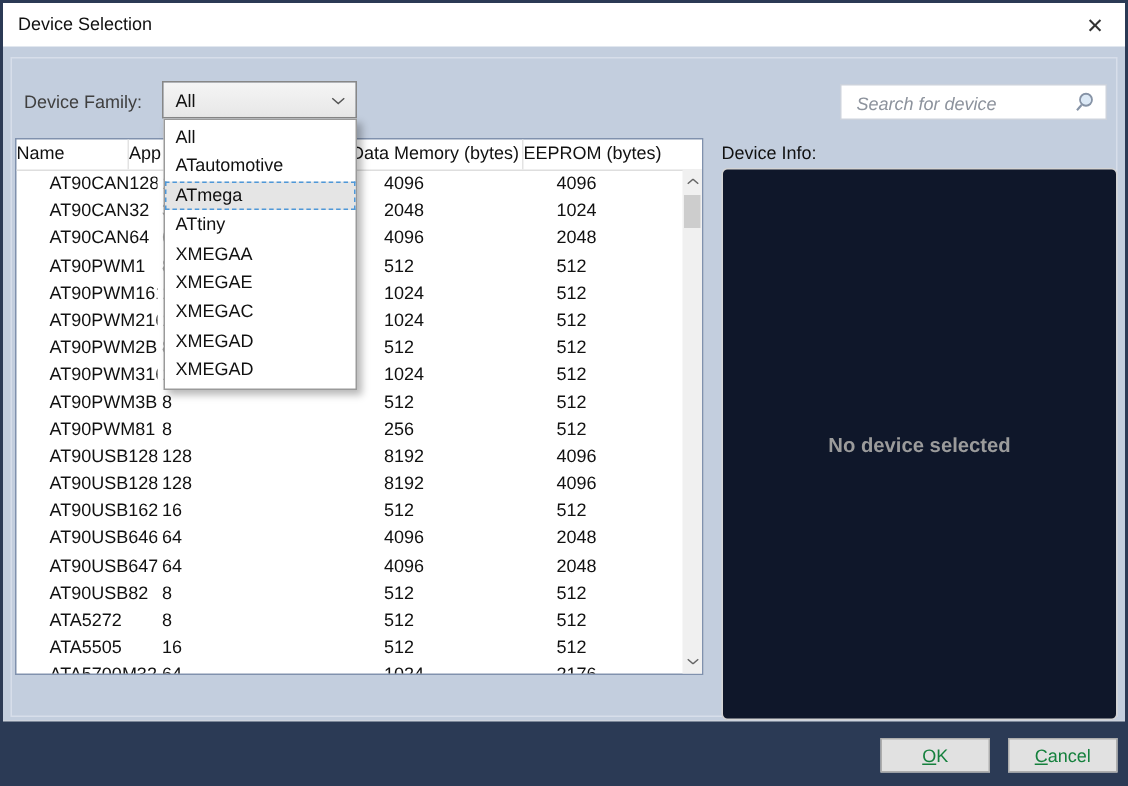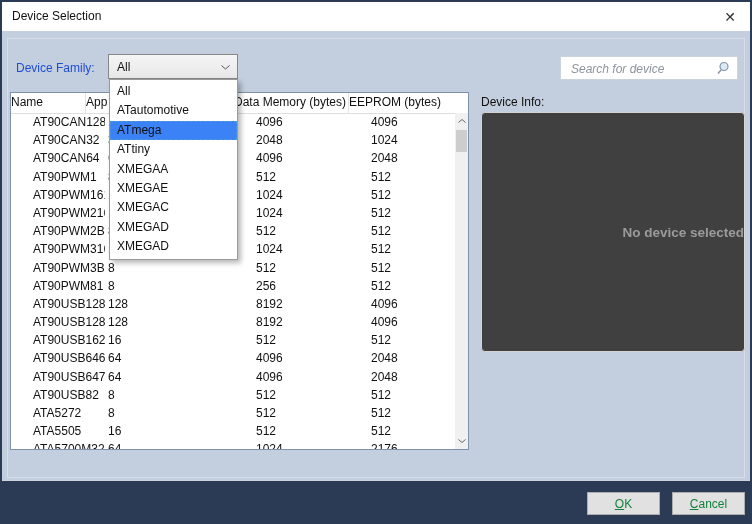--- a/index.html
+++ b/index.html
@@ -3,27 +3,27 @@
 <meta charset="utf-8">
 <style>
   html,body{margin:0;padding:0;background:#ffffff;}
   .win{position:relative;width:752px;height:524px;background:#c3cede;font-family:"Liberation Sans",sans-serif;overflow:hidden;}
   .win-border{position:absolute;inset:0;border:2px solid #2b3a55;pointer-events:none;z-index:40;}
   .titlebar{position:absolute;left:2px;top:2px;right:2px;height:29px;background:#ffffff;}
   .title{position:absolute;left:10px;top:7px;font-size:12px;color:#111;}
   .close-btn{position:absolute;right:10px;top:5px;width:20px;height:20px;display:flex;align-items:center;justify-content:center;font-size:14px;color:#333;cursor:default;}
   .groupbox{position:absolute;left:7px;top:38px;width:738px;height:440px;border:1px solid #d7deea;box-sizing:border-box;}
 
-  .df-label{position:absolute;left:16px;top:61px;font-size:12px;color:#1d4ed8;}
+  .df-label{position:absolute;left:16px;top:61px;font-size:12px;color:#404040;}
   .combo{position:absolute;left:108px;top:54px;width:130px;height:25px;box-sizing:border-box;background:linear-gradient(#f5f5f5,#e7e7e7);border:1px solid #878787;font-size:12px;color:#111;display:flex;align-items:center;padding-left:8px;}
   .combo-chevron{position:absolute;right:7px;top:10px;line-height:0;}
 
   .dropdown{position:absolute;left:109px;top:79px;width:129px;box-sizing:border-box;background:#fff;border:1px solid #9a9a9a;box-shadow:3px 3px 5px rgba(0,0,0,.28);z-index:30;padding:2px 0;}
   .ditem{height:19.4px;line-height:19.4px;padding-left:7px;font-size:12px;color:#111;white-space:nowrap;}
-  .ditem.hl{background:#3b82f6;outline:1px dashed #4f98d8;outline-offset:-1px;}
+  .ditem.hl{background:#e5e5e5;outline:1px dashed #4f98d8;outline-offset:-1px;}
 
   .search{position:absolute;left:560px;top:56px;width:178px;height:24px;box-sizing:border-box;background:#fff;border:1px solid #ccd2dc;}
   .search input{position:absolute;left:8px;top:1px;width:138px;height:20px;border:none;outline:none;font-size:12px;font-family:inherit;background:transparent;color:#333;}
   .search input::placeholder{font-style:italic;color:#8d939d;}
   .search-icon{position:absolute;right:6px;top:3px;line-height:0;}
 
   .table{position:absolute;left:10px;top:92px;width:459px;height:358px;box-sizing:border-box;background:#fff;border:1px solid #8091ad;}
   .thead{display:flex;height:20px;border-bottom:1px solid #dedede;}
   .th{box-sizing:border-box;padding-left:0;font-size:12px;line-height:19px;color:#111;border-right:1px solid #e3e3e3;white-space:nowrap;overflow:hidden;}
   .th.c0{width:75px}.th.c1{width:148px}.th.c2{width:115px}.th.c3{width:106px;border-right:none}
@@ -31,21 +31,21 @@
   .trow{display:flex;height:18.2px;}
   .tcell{box-sizing:border-box;padding-left:3px;font-size:12px;line-height:18.2px;white-space:nowrap;overflow:hidden;color:#111;}
   .tcell.c0{width:75px}.tcell.c1{width:148px}.tcell.c2{width:115px}.tcell.c3{width:106px}
 
   .vscroll{position:absolute;top:20px;right:0;bottom:0;width:13px;background:#f0f0f0;}
   .sb-up{position:absolute;top:3px;left:0;right:0;height:10px;display:flex;align-items:center;justify-content:center;}
   .sb-down{position:absolute;bottom:3px;left:0;right:0;height:10px;display:flex;align-items:center;justify-content:center;}
   .sb-thumb{position:absolute;top:17px;left:1px;right:1px;height:22px;background:#cdcdcd;}
 
   .di-label{position:absolute;left:481px;top:95px;font-size:12px;color:#111;}
-  .di-panel{position:absolute;left:481px;top:112px;width:264px;height:240px;box-sizing:border-box;background:#404040;border:1px solid #d4d4d4;border-radius:4px;display:flex;align-items:center;justify-content:flex-end;}
+  .di-panel{position:absolute;left:481px;top:112px;width:264px;height:368px;box-sizing:border-box;background:#0f172a;border:1px solid #d4d4d4;border-radius:4px;display:flex;align-items:center;justify-content:center;}
   .di-empty{font-size:13.5px;font-weight:bold;color:#9b9b9b;}
 
   .bottombar{position:absolute;left:2px;right:2px;top:480px;height:42px;background:#2b3a55;border-top:1px solid #cdd3dd;z-index:10;}
   .btn{position:absolute;top:11px;width:73px;height:23px;box-sizing:border-box;background:#e1e1e1;border:1px solid #adadad;font-size:12px;color:#15803d;display:flex;align-items:center;justify-content:center;font-family:inherit;cursor:default;}
   .btn-ok{left:585px}.btn-cancel{left:670px}
   .key{text-decoration:underline;}
 </style>
 </head>
 <body>
 

